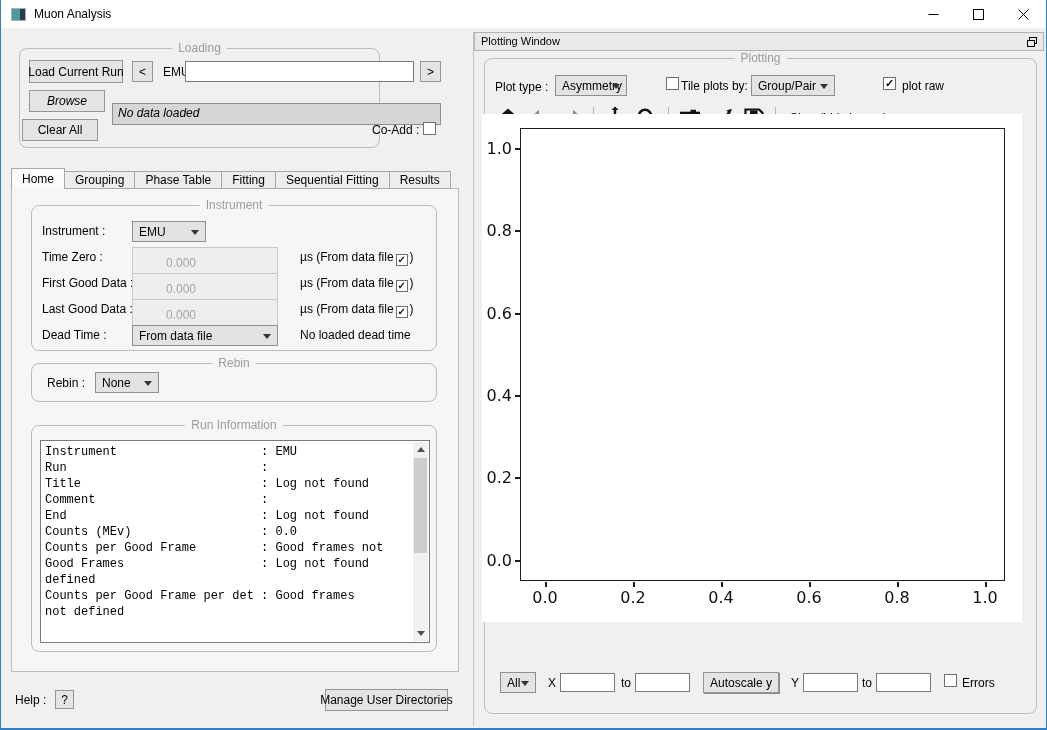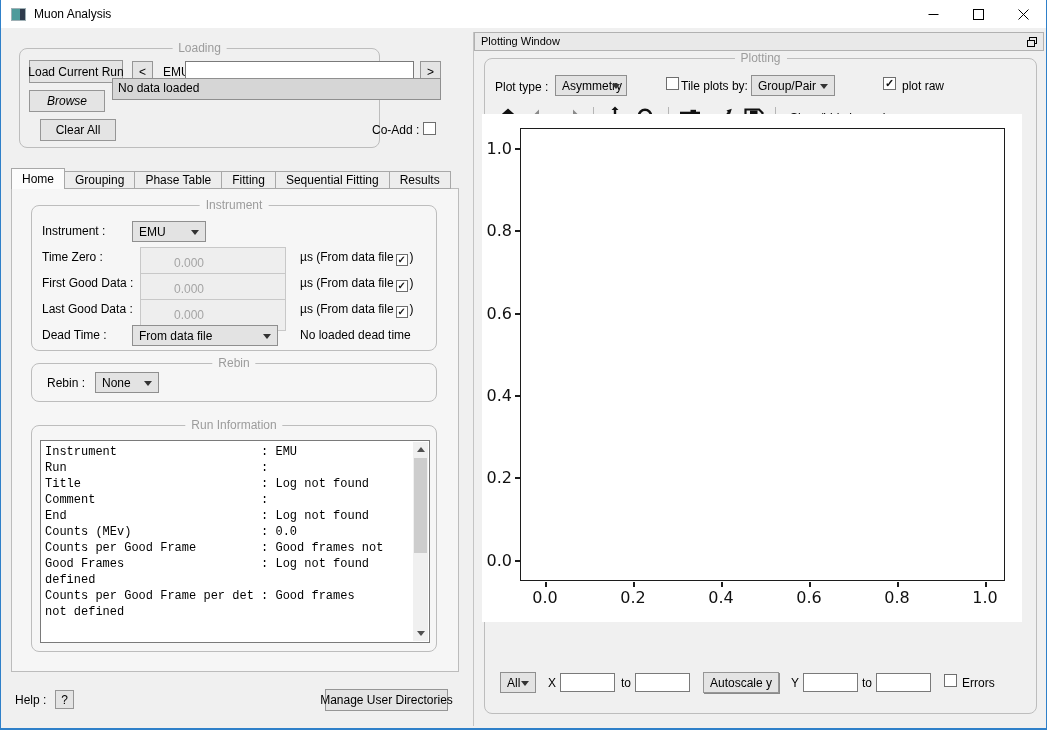--- a/index.html
+++ b/index.html
@@ -37,38 +37,38 @@
   .label { position:absolute; white-space:nowrap; }
 
   
   .loading-box { left:18px; top:48px; width:361px; height:100px;padding-left:7px; }
   .btn-loadrun { left:9px; top:11px; width:94px; height:23px; }
   .btn-prev { left:112px; top:12px; width:21px; height:21px; }
   .lbl-emu { left:143px; top:16px; }
   .run-input { left:165px; top:12px; width:229px; height:21px; }
   .btn-next { left:400px; top:12px; width:21px; height:21px; }
   .btn-browse { left:9px; top:41px; width:76px; height:22px;font-style:italic; }
-  .fld-status { left:92px; top:29px; width:329px; height:22px; }
-  .btn-clearall { left:20px; top:70px; width:76px; height:22px; }
+  .fld-status { left:92px; top:54px; width:329px; height:22px;font-style:italic; }
+  .btn-clearall { left:2px; top:70px; width:76px; height:22px; }
   .lbl-coadd { left:352px; top:74px; }
   .cb-coadd { left:403px; top:73px; }
 
   
   .tabbar { position:absolute; left:10px; top:168px; height:21px; display:flex; align-items:flex-end; z-index:2; }
   .tab { height:18px; background:#ededed; border:1px solid #a8a8a8; border-left-width:0;
          display:flex; align-items:center; padding:0 10px; font-size:12px; }
   .tab:first-child { border-left-width:1px; }
   .tab.active { height:21px; background:#fcfcfc; border-left-width:1px; border-bottom:none; position:relative; z-index:3; }
   .tabpane { position:absolute; left:10px; top:188px; width:448px; height:484px; background:#f6f6f6; border:1px solid #bcbcbc; }
 
   
   .instrument-box { left:30px; top:205px; width:406px; height:146px; }
   .irow-label { position:absolute; left:10px; }
   .ir0 { top:18px; } .ir1 { top:44px; } .ir2 { top:70px; } .ir3 { top:96px; } .ir4 { top:122px; }
-  .ifld { left:108px; width:146px; height:32px;padding-left:33px; }
+  .ifld { left:100px; width:146px; height:32px;padding-left:33px; }
   .if0 { top:15px; } .if1 { top:41px; } .if2 { top:67px; } .if3 { top:93px; }
   .dd-instrument { left:100px; top:15px; width:74px; }
   .suffix { position:absolute; left:268px; white-space:nowrap; }
   .suffix .checkbox { position:relative; display:inline-block; vertical-align:-2px; margin:0 2px; }
   .dd-deadtime { left:100px; top:119px; width:146px; }
 
   
   .rebin-box { left:30px; top:363px; width:406px; height:39px; }
   .lbl-rebin { left:15px; top:12px; }
   .dd-rebin { left:63px; top:8px; width:64px; }

